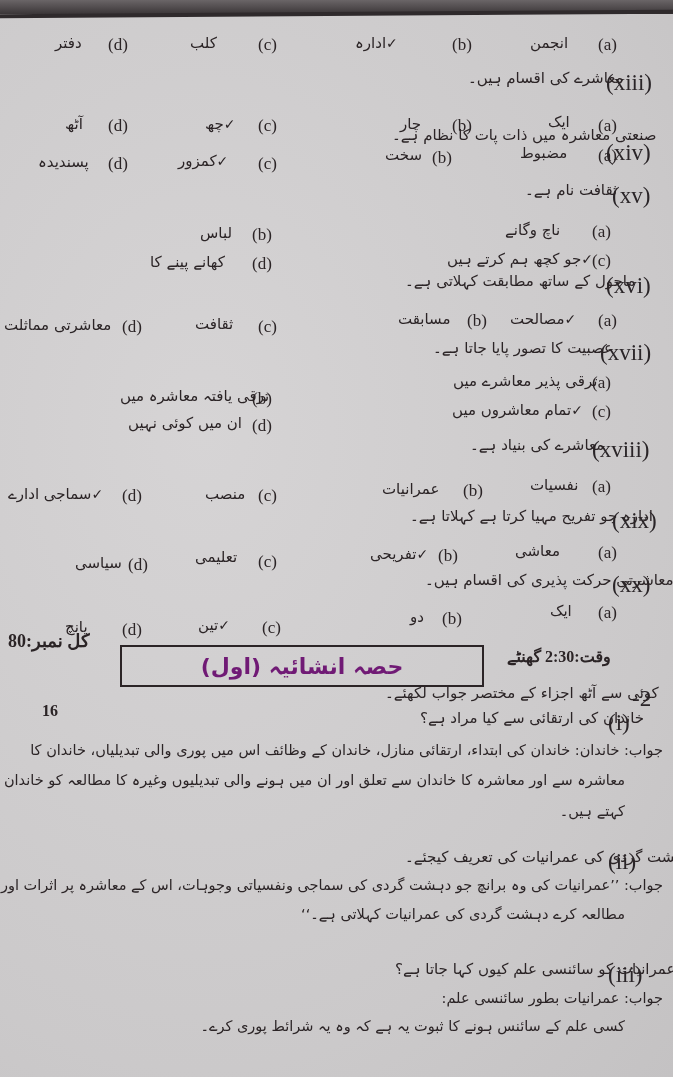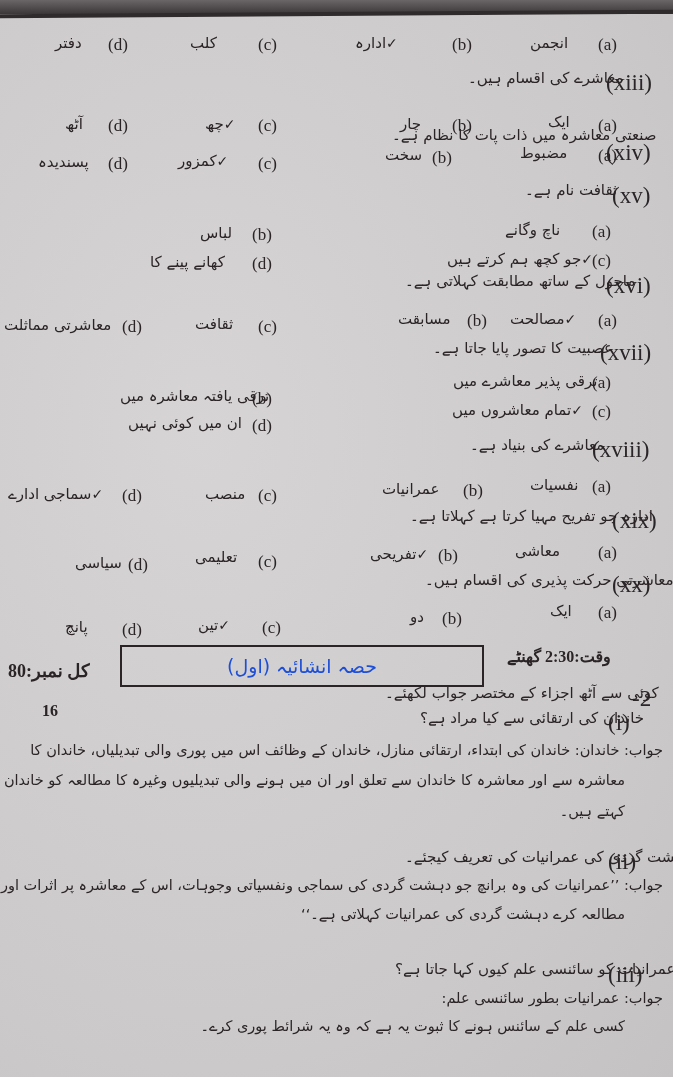--- a/index.html
+++ b/index.html
@@ -14,21 +14,21 @@
   .abs { position: absolute; white-space: nowrap; }
   .ur { direction: rtl; font-family: "DejaVu Sans", sans-serif; font-size: 15px; color: #2b2426; }
   .lbl { font-family: "Liberation Serif", serif; font-size: 17px; color: #2b2426; }
   .q { font-family: "Liberation Serif", serif; font-size: 23px; }
   .tick { font-size: 14px; margin-right: 3px; }
   .heading-box {
     position: absolute; left: 120px; top: 645px; width: 364px; height: 42px;
     border: 2px solid #2b2426; box-sizing: border-box;
     display: flex; align-items: center; justify-content: center;
   }
-  .heading-box span { direction: rtl; font-weight: normal; font-size: 19px; color: #1d4ed8; }
+  .heading-box span { direction: rtl; font-weight: bold; font-size: 22px; color: #701a75; }
   .meta { font-family: "Liberation Serif", serif; font-weight: bold; font-size: 19px; color: #2b2426; }
   .ans { direction: rtl; font-size: 14.5px; color: #2b2426; }
 </style>
 </head>
 <body>
 
 <div class="topbar"></div>
 <div class="topbar-edge"></div>
 
 <div>
@@ -143,21 +143,21 @@
   <span class="abs lbl" style="left:262px;top:618px">(c)</span>
   <span class="abs ur" style="left:198px;top:616px"><span class="tick">✓</span><span>تین</span></span>
   <span class="abs lbl" style="left:122px;top:620px">(d)</span>
   <span class="abs ur" style="left:65px;top:618px">پانچ</span>
 </div>
 
 <div class="heading-box">
   <span>حصہ انشائیہ (اول)</span>
 </div>
 <span class="abs meta ur" style="left:507px;top:647px;font-size:16px">وقت:2:30 گھنٹے</span>
-<span class="abs meta ur" style="left:8px;top:660px;font-size:18px">کل نمبر:80</span>
+<span class="abs meta ur" style="left:8px;top:630px;font-size:18px">کل نمبر:80</span>
 
 <span class="abs q" style="left:632px;top:686px">-2</span>
 <span class="abs ur" style="left:385px;top:684px">کوئی سے آٹھ اجزاء کے مختصر جواب لکھئے۔</span>
 <span class="abs meta" style="left:42px;top:702px;font-size:16px">16</span>
 
 <div>
   <span class="abs q" style="left:608px;top:710px">(i)</span>
   <span class="abs ur" style="left:420px;top:709px">خاندان کی ارتقائی سے کیا مراد ہے؟</span>
   <span class="abs ans" style="right:10px;top:742px">جواب: خاندان: خاندان کی ابتداء، ارتقائی منازل، خاندان کے وظائف اس میں پوری والی تبدیلیاں، خاندان کا</span>
   <span class="abs ans" style="right:48px;top:772px">معاشرہ سے اور معاشرہ کا خاندان سے تعلق اور ان میں ہونے والی تبدیلیوں وغیرہ کا مطالعہ کو خاندان کی عمرانیات</span>

